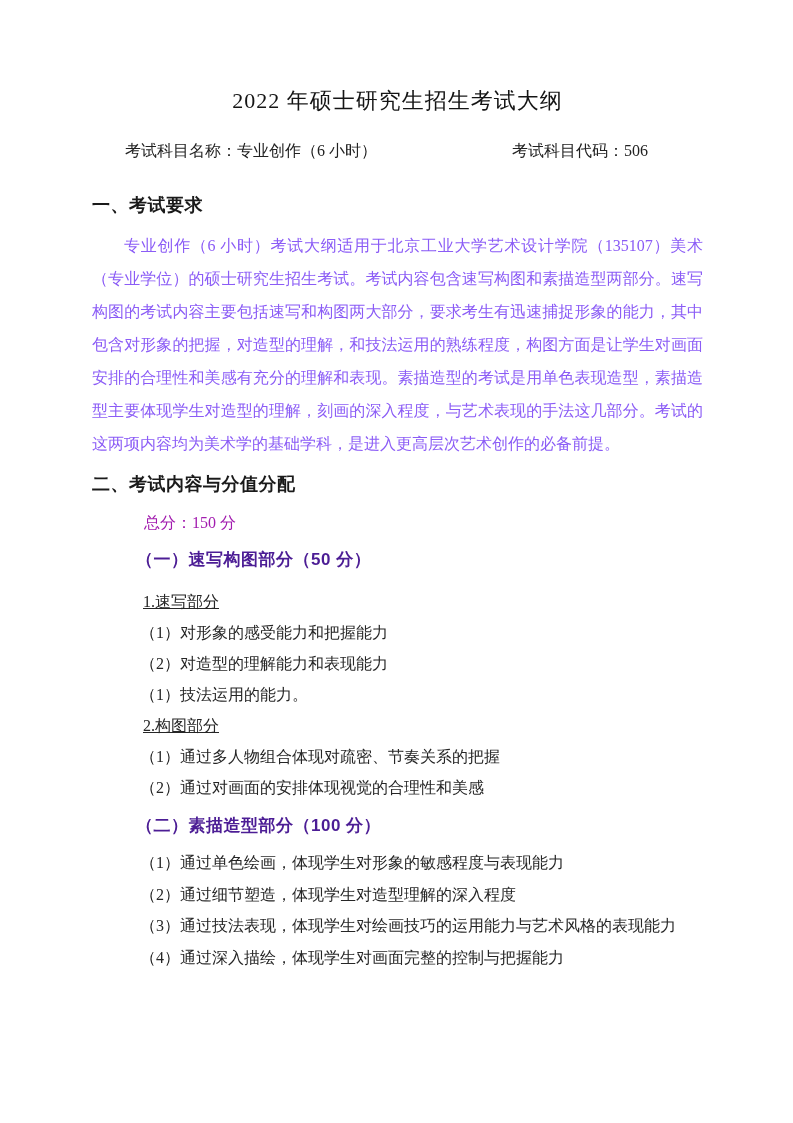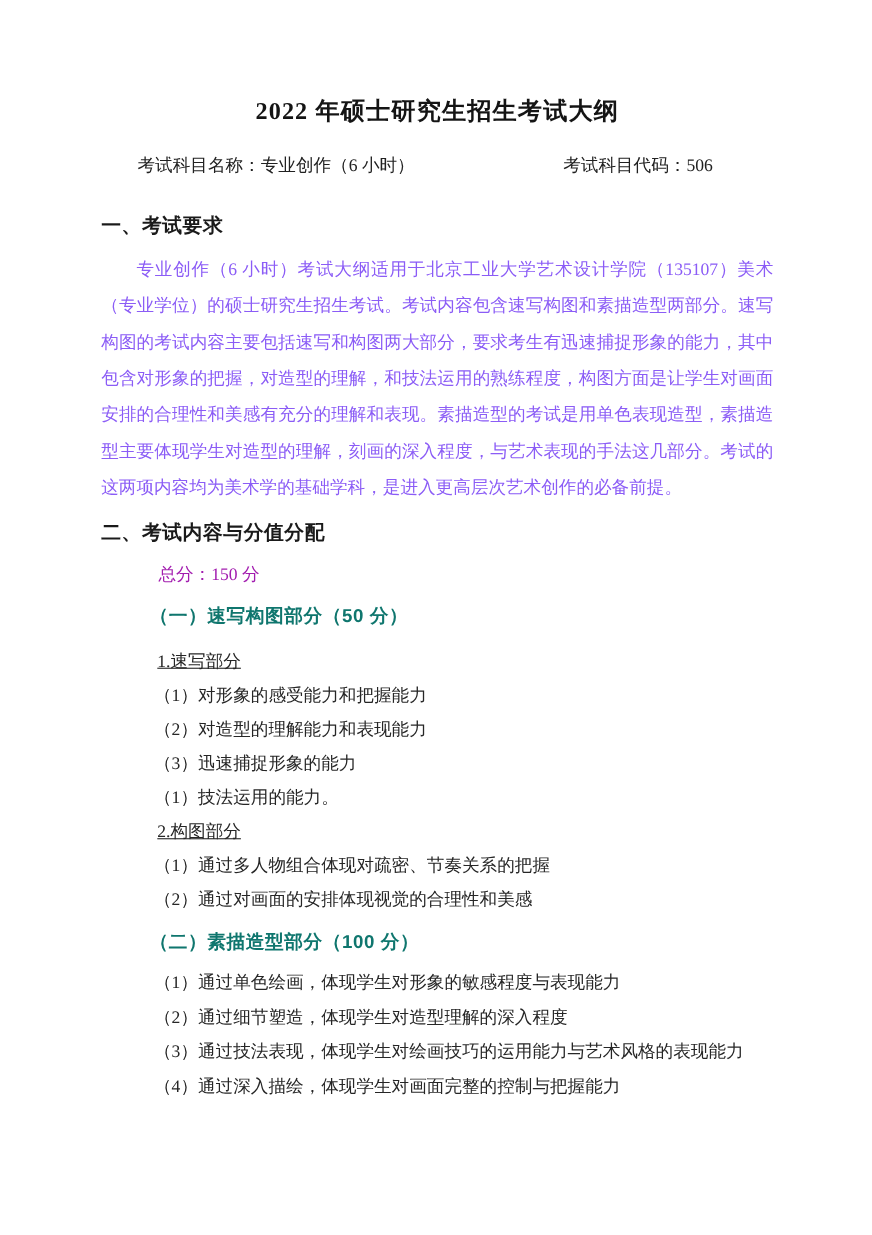--- a/index.html
+++ b/index.html
@@ -13,21 +13,21 @@
     padding: 0 90px 0 92px;
     overflow: hidden;
     color: #212121;
     font-family: "Liberation Serif", "DejaVu Serif", serif;
     font-size: 16px;
   }
   .doc-title {
     margin: 86px 0 0 0;
     font-size: 22px;
     line-height: 30px;
-    font-weight: bold;
+    font-weight: normal;
     text-align: center;
     color: #141414;
     letter-spacing: 1px;
   }
   .meta-row {
     position: relative;
     margin-top: 24px;
     height: 22px;
     line-height: 22px;
     font-size: 16px;
@@ -61,21 +61,21 @@
     line-height: 24px;
     color: #a21caf;
   }
   .part-heading {
     margin: 13px 0 0 0;
     padding-left: 44px;
     font-family: "Liberation Sans", "DejaVu Sans", sans-serif;
     font-size: 17px;
     line-height: 24px;
     font-weight: bold;
-    color: #0f766e;
+    color: #4c1d95;
     letter-spacing: 0.5px;
   }
   .part-heading.p2 { margin-top: 11px; }
   .list-block { margin-top: 14px; }
   .list-block.part2 { margin-top: 9px; }
   .list-line {
     padding-left: 48px;
     font-size: 16px;
     line-height: 31px;
     color: #262626;
@@ -103,21 +103,20 @@
   <h2 class="sec-heading">二、考试内容与分值分配</h2>
 
   <p class="total-score">总分：150 分</p>
 
   <h3 class="part-heading">（一）速写构图部分（50 分）</h3>
 
   <div class="list-block">
     <div class="list-line sub-head">1.速写部分</div>
     <div class="list-line">（1）对形象的感受能力和把握能力</div>
     <div class="list-line">（2）对造型的理解能力和表现能力</div>
-    <div class="list-line">（3）迅速捕捉形象的能力</div>
     <div class="list-line">（1）技法运用的能力。</div>
     <div class="list-line sub-head">2.构图部分</div>
     <div class="list-line">（1）通过多人物组合体现对疏密、节奏关系的把握</div>
     <div class="list-line">（2）通过对画面的安排体现视觉的合理性和美感</div>
   </div>
 
   <h3 class="part-heading p2">（二）素描造型部分（100 分）</h3>
 
   <div class="list-block part2">
     <div class="list-line">（1）通过单色绘画，体现学生对形象的敏感程度与表现能力</div>

